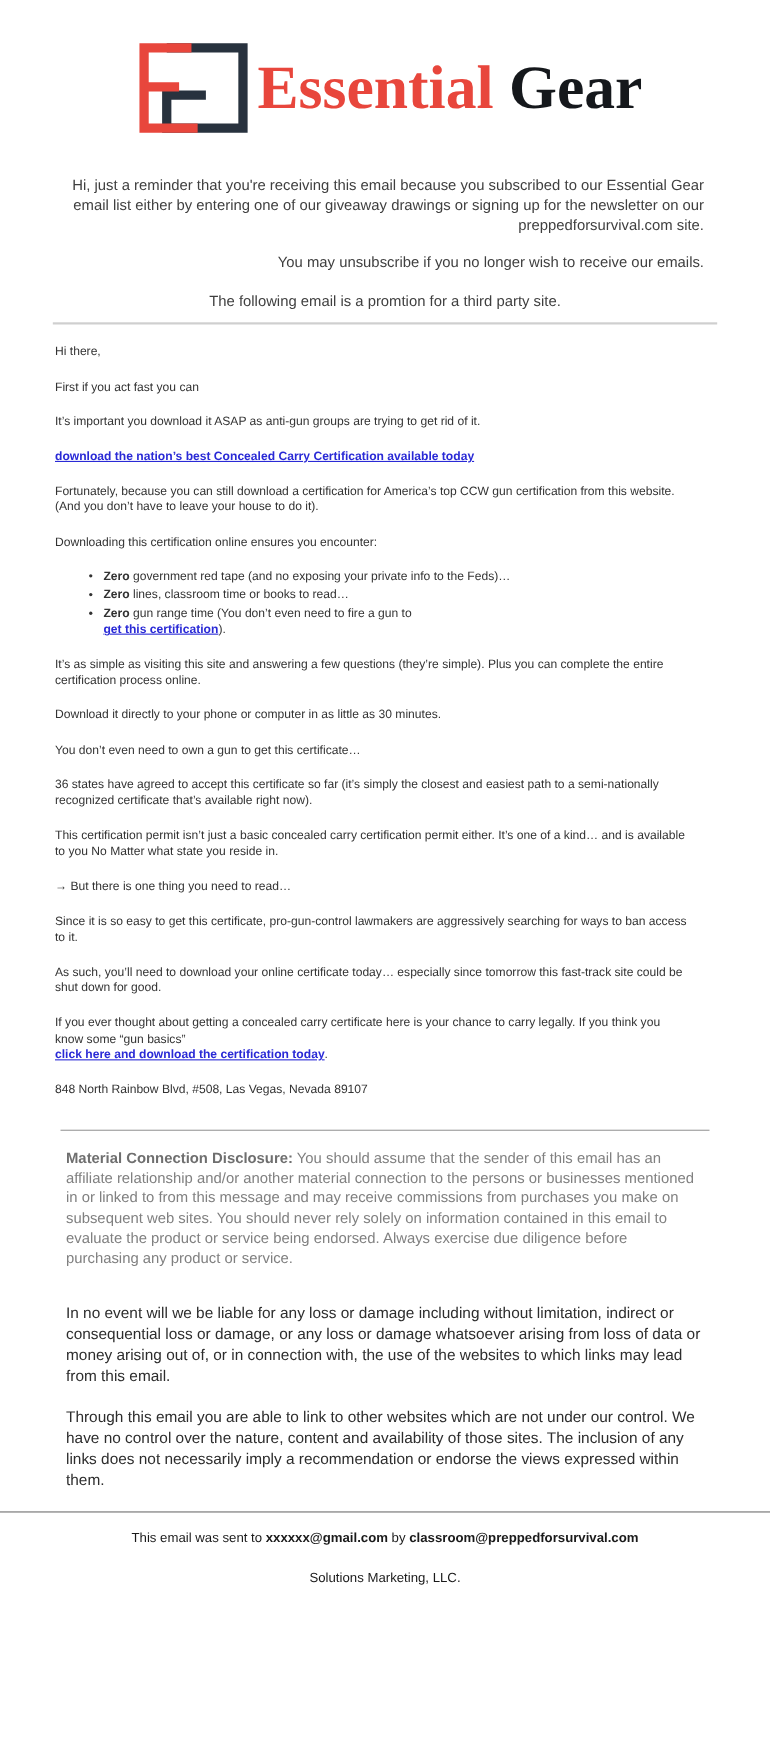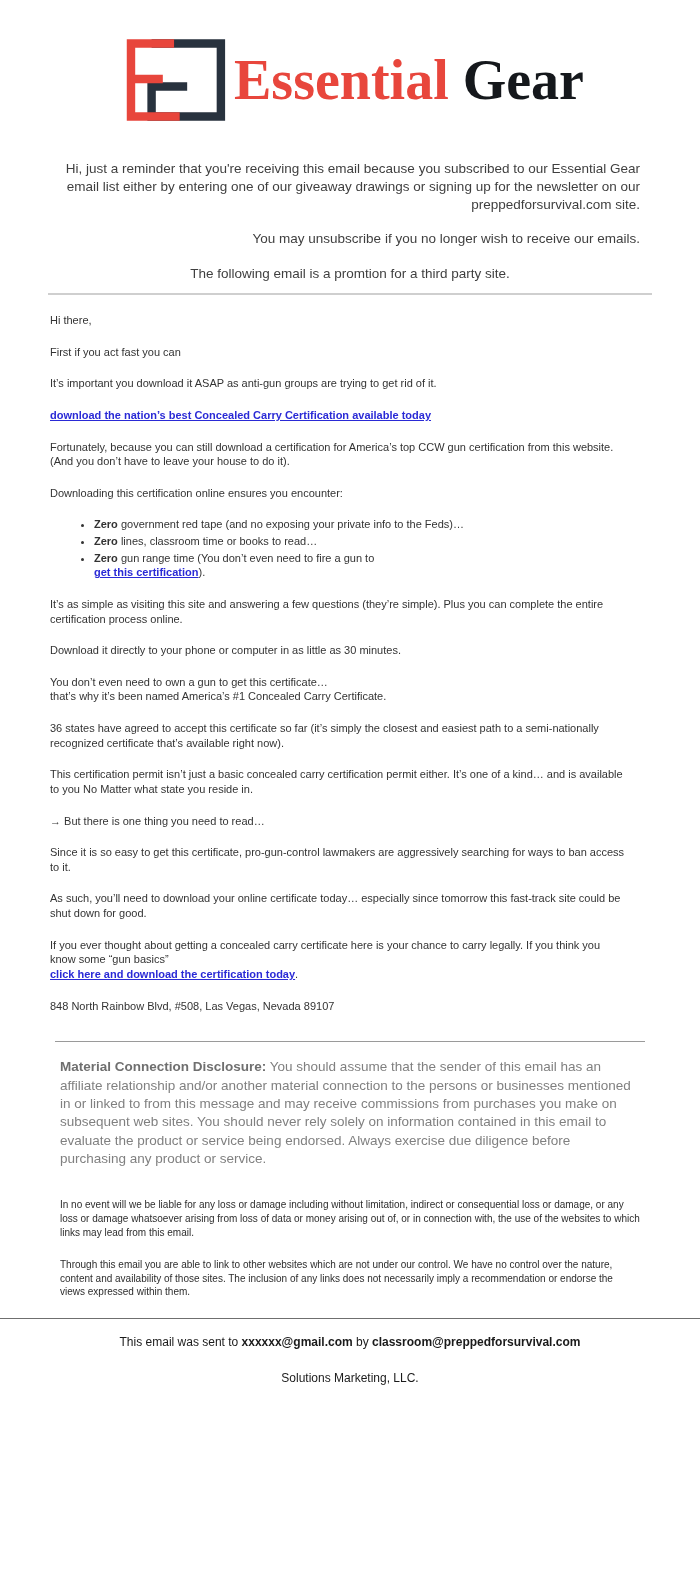--- a/index.html
+++ b/index.html
@@ -31,21 +31,21 @@
   ul.benefits li { margin:0 0 2px 0; }
   .arrow-p { margin-bottom:17px; }
 
   .divider-2 { border:0; border-top:1px solid #9a9a9a; margin:28px 55px 0 55px; }
 
   
   .disclosure { padding:16px 60px 0 60px; font-size:13.5px; line-height:1.36; color:#808080; }
   .disclosure b { color:#6f6f6f; }
 
   
-  .legal { padding:30px 60px 0 60px; font-size:10px; line-height:1.36; color:#2d2d2d; }
+  .legal { padding:30px 60px 0 60px; font-size:14px; line-height:1.36; color:#2d2d2d; }
   .legal p { margin:0 0 19px 0; }
 
   
   .footer { margin-top:12px; border-top:1px solid #6f6f6f; padding:16px 20px 26px 20px; text-align:center; font-size:12px; color:#1a1a1a; }
   .footer p { margin:0 0 6px 0; }
   .footer .sent-line { margin-bottom:22px; }
   .footer .company-block { line-height:1.3; margin-bottom:20px; }
 </style>
 </head>
 <body>
@@ -89,21 +89,20 @@
       <li>
         <b>Zero</b><span> gun range time (You don’t even need to fire a gun to</span><br>
         <a class="inline-link">get this certification</a><span>).</span>
       </li>
     </ul>
 
     <p>It’s as simple as visiting this site and answering a few questions (they’re simple). Plus you can complete the entire certification process online.</p>
     <p>Download it directly to your phone or computer in as little as 30 minutes.</p>
     <p>
       <span>You don’t even need to own a gun to get this certificate…</span><br>
-      <span>that’s why it’s been named America’s #1 Concealed Carry Certificate.</span>
     </p>
     <p>36 states have agreed to accept this certificate so far (it’s simply the closest and easiest path to a semi-nationally recognized certificate that’s available right now).</p>
     <p>This certification permit isn’t just a basic concealed carry certification permit either. It’s one of a kind… and is available to you No Matter what state you reside in.</p>
     <p class="arrow-p">→ But there is one thing you need to read…</p>
     <p>Since it is so easy to get this certificate, pro-gun-control lawmakers are aggressively searching for ways to ban access to it.</p>
     <p>As such, you’ll need to download your online certificate today… especially since tomorrow this fast-track site could be shut down for good.</p>
     <p>
       <span>If you ever thought about getting a concealed carry certificate here is your chance to carry legally. If you think you know some “gun basics”</span><br>
       <a class="inline-link">click here and download the certification today</a><span>.</span>
     </p>

